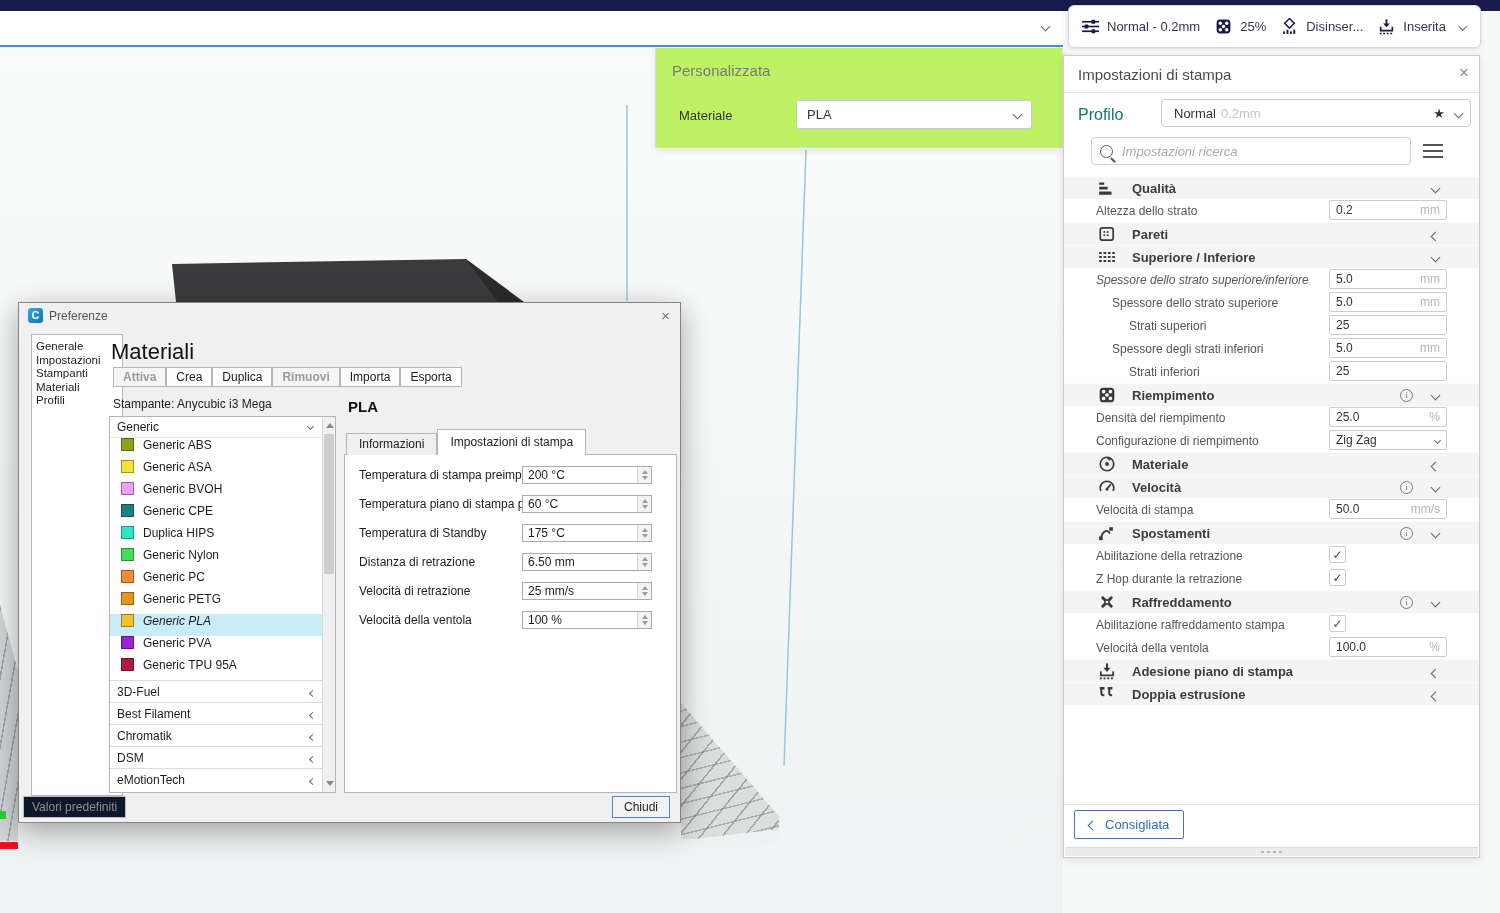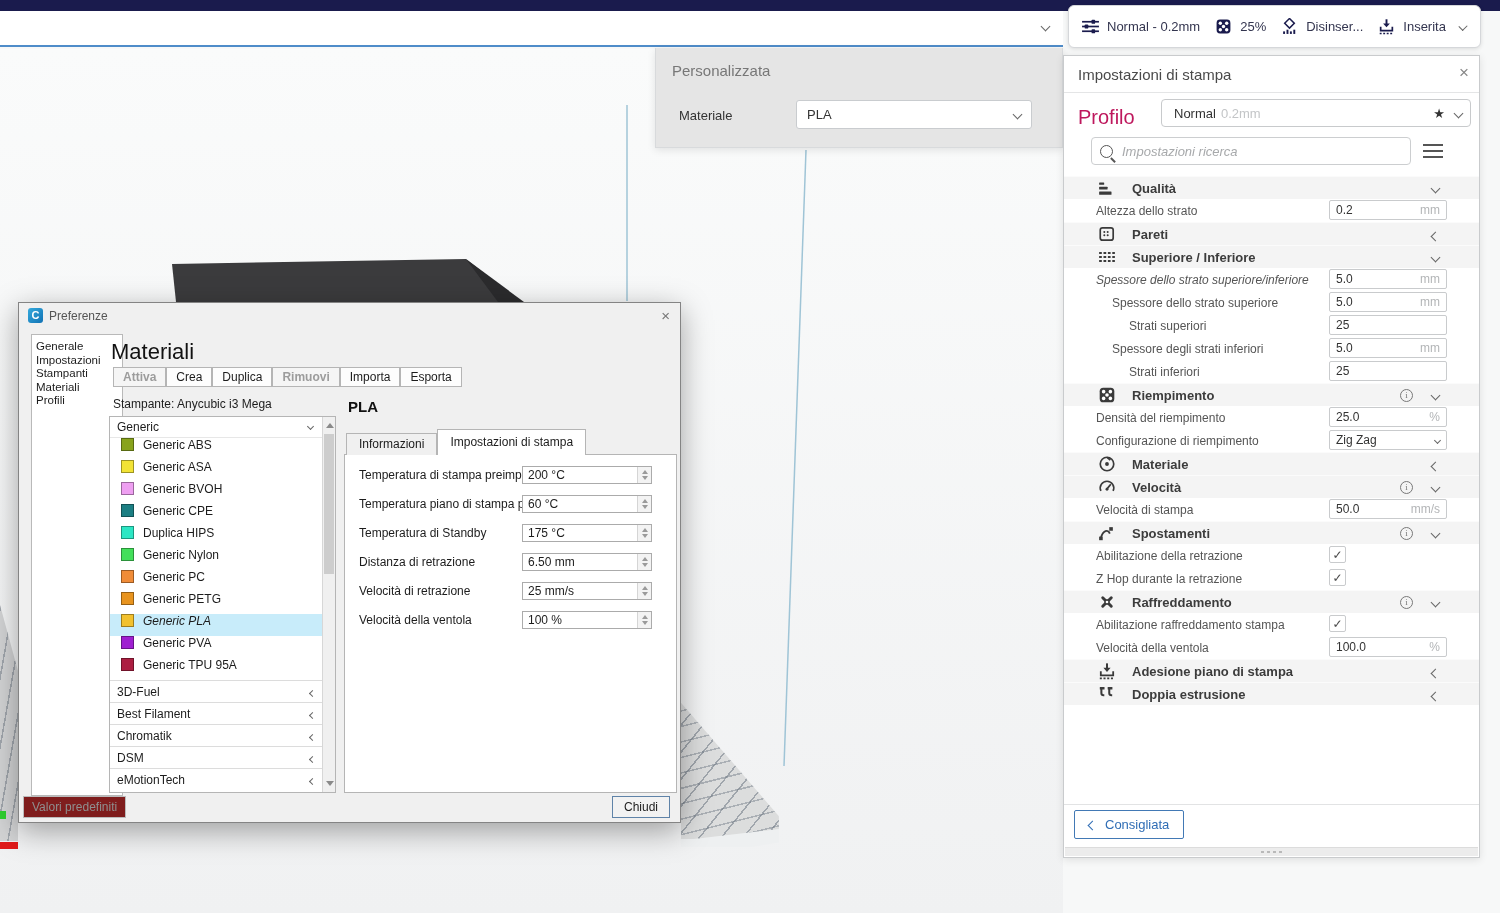--- a/index.html
+++ b/index.html
@@ -25,21 +25,21 @@
     background:#eef0f1; border-radius:0 0 8px 0;
     clip-path:polygon(0 12%, 89% 84%, 89% 97%, 0 108%); }
   .plate-left-sliver { position:absolute; left:0; top:556px; width:18px; height:236px;
     background-color:#d3d4d5;
     background-image:repeating-linear-gradient(100deg, rgba(110,120,132,.5) 0 1.5px, transparent 1.5px 12px);
     clip-path:polygon(0 0, 100% 28%, 100% 100%, 0 100%); }
   .marker-green { position:absolute; left:0; top:762px; width:6px; height:8px; background:#2fd12f; }
   .marker-red { position:absolute; left:0; top:793px; width:18px; height:7px; background:#e11919; }
 
   
-  .custom-panel { position:absolute; left:655px; top:48px; width:408px; height:100px; background:#e5e5e5;
+  .custom-panel { position:absolute; left:655px; top:48px; width:408px; height:100px; background:#bef264;
     border:1px solid #d8dadc; border-top:none; box-shadow:0 2px 8px rgba(0,0,0,.10); z-index:5; }
   .custom-title { position:absolute; left:16px; top:14px; font-size:15px; color:#777; }
   .custom-mat-label { position:absolute; left:23px; top:60px; font-size:13px; color:#333; }
   .custom-combo { position:absolute; left:140px; top:52px; width:236px; height:29px; background:#fff;
     border:1px solid #c9cccf; border-radius:3px; font-size:13px; color:#333;
     display:flex; align-items:center; padding:0 10px; }
   .custom-combo .chev { margin-left:auto; }
 
   
   .stage-menu { position:absolute; left:1068px; top:5px; width:413px; height:43px; background:#fff;
@@ -48,21 +48,21 @@
   .stage-item { display:flex; align-items:center; margin-right:14px; font-size:13px; white-space:nowrap; }
   .stage-item .icn { width:19px; height:17px; margin-right:7px; color:#1a1b4d; }
   .stage-menu .chev { margin-left:auto; margin-right:2px; }
 
   
   .ps-panel { position:absolute; left:1063px; top:55px; width:417px; height:803px; background:#fff;
     border:1px solid #c9cbcd; box-shadow:0 2px 8px rgba(0,0,0,.10); z-index:10; }
   .ps-header { position:relative; height:37px; border-bottom:1px solid #e4e5e6; }
   .ps-header-title { position:absolute; left:14px; top:10px; font-size:15px; color:#4a4a4a; }
   .ps-close { position:absolute; right:10px; top:7px; font-size:17px; color:#888; cursor:default; }
-  .ps-profile-label { position:absolute; left:14px; top:50px; font-size:20px; color:#be185d; }
+  .ps-profile-label { position:absolute; left:14px; top:50px; font-size:16px; color:#0f766e; }
   .ps-profile-combo { position:absolute; left:97px; top:43px; width:310px; height:28px; border:1px solid #c8cacc;
     border-radius:4px; display:flex; align-items:center; padding:0 8px 0 12px; font-size:13px; }
   .ps-profile-suffix { color:#c3c5c7; margin-left:5px; }
   .ps-profile-star { margin-left:auto; font-size:13px; color:#333; }
   .ps-profile-combo .chev { margin-left:10px; }
   .ps-search { position:absolute; left:27px; top:81px; width:320px; height:28px; border:1px solid #ccced0;
     border-radius:4px; display:flex; align-items:center; padding:0 8px; }
   .ps-search input { border:none; outline:none; flex:1; font-size:13px; font-style:italic; color:#444;
     font-family:"Liberation Sans",sans-serif; background:transparent; }
   .ps-search input::placeholder { color:#a7a9ab; font-style:italic; }
@@ -155,21 +155,21 @@
   .det-pane { position:absolute; left:325px; top:151px; width:333px; height:339px; background:#fff; border:1px solid #b5b5b5; }
   .det-row { position:relative; height:18px; margin:11px 0 7px 14px; display:flex; align-items:center; }
   .det-row .lbl { width:163px; font-size:12px; color:#1c1c1c; white-space:nowrap; overflow:hidden; }
   .spinbox { position:relative; width:130px; height:18px; border:1px solid #ababab; background:#fff;
     font-size:12px; color:#1c1c1c; padding:0 16px 0 5px; line-height:16px; }
   .spinbox .arrows { position:absolute; right:0; top:0; width:14px; height:100%; background:#f3f3f3; border-left:1px solid #d5d5d5; }
   .spinbox .arrows::before { content:""; position:absolute; left:4px; top:3px; border-left:3px solid transparent;
     border-right:3px solid transparent; border-bottom:4px solid #9a9a9a; }
   .spinbox .arrows::after { content:""; position:absolute; left:4px; bottom:3px; border-left:3px solid transparent;
     border-right:3px solid transparent; border-top:4px solid #9a9a9a; }
-  .dlg-defaults { position:absolute; left:4px; bottom:4px; height:22px; padding:0 8px; background:#7f1d1d;
+  .dlg-defaults { position:absolute; left:4px; bottom:4px; height:22px; padding:0 8px; background:#0f172a;
     border:1px solid #bcbcbc; color:#8f8f8f; font-size:12px; line-height:20px; }
   .dlg-close-btn { position:absolute; right:10px; bottom:4px; height:22px; padding:0 11px; background:#f2f2f2;
     border:1px solid #5f83a8; color:#1c1c1c; font-size:12px; line-height:20px; }
 </style>
 </head>
 <body>
 
 <div class="navy-bar"></div>
 <div class="menubar">
   <span class="menubar-chev chev"></span>

